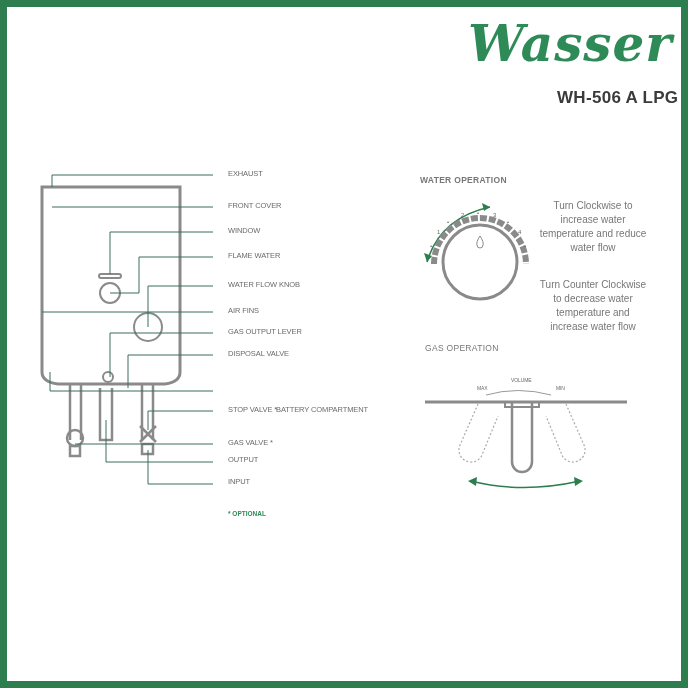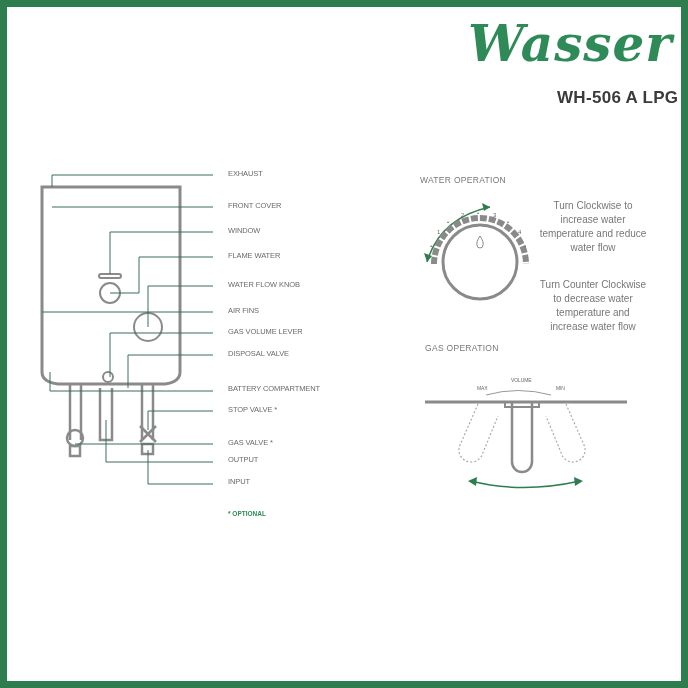--- a/index.html
+++ b/index.html
@@ -84,30 +84,30 @@
     <polygon points="583,481 574,477 575,486" fill="#2e7d4f"></polygon>
   </g>
 </svg>
 
 <div class="label" style="left:228px;top:169px;">EXHAUST</div>
 <div class="label" style="left:228px;top:201px;">FRONT COVER</div>
 <div class="label" style="left:228px;top:226px;">WINDOW</div>
 <div class="label" style="left:228px;top:251px;">FLAME WATER</div>
 <div class="label" style="left:228px;top:280px;">WATER FLOW KNOB</div>
 <div class="label" style="left:228px;top:306px;">AIR FINS</div>
-<div class="label" style="left:228px;top:327px;">GAS VOLUME LEVER</div>
+<div class="label" style="left:228px;top:327px;">GAS OUTPUT LEVER</div>
 <div class="label" style="left:228px;top:349px;">DISPOSAL VALVE</div>
-<div class="label" style="left:228px;top:384px;">BATTERY COMPARTMENT</div>
+<div class="label" style="left:228px;top:405px;padding-left:48px;">BATTERY COMPARTMENT</div>
 <div class="label" style="left:228px;top:405px;">STOP VALVE *</div>
 <div class="label" style="left:228px;top:438px;">GAS VALVE *</div>
 <div class="label" style="left:228px;top:455px;">OUTPUT</div>
 <div class="label" style="left:228px;top:477px;">INPUT</div>
 <div class="optional">* OPTIONAL</div>
 
-<div class="sec-title" style="left:420px;top:175px;">WATER OPERATION</div>
+<div class="sec-title" style="left:420px;top:175px;font-weight:bold;">WATER OPERATION</div>
 <div class="label" style="left:430px;top:243px;font-size:6px;">•</div>
 <div class="label" style="left:437px;top:229px;font-size:6px;">1</div>
 <div class="label" style="left:447px;top:219px;font-size:6px;">•</div>
 <div class="label" style="left:461px;top:212px;font-size:6px;">2</div>
 <div class="label" style="left:477px;top:210px;font-size:6px;">•</div>
 <div class="label" style="left:493px;top:212px;font-size:6px;">3</div>
 <div class="label" style="left:507px;top:219px;font-size:6px;">•</div>
 <div class="label" style="left:518px;top:229px;font-size:6px;">4</div>
 <div class="label" style="left:524px;top:243px;font-size:6px;">•</div>
 <div class="desc" style="left:538px;top:199px;">Turn Clockwise to increase water temperature and reduce water flow</div>

